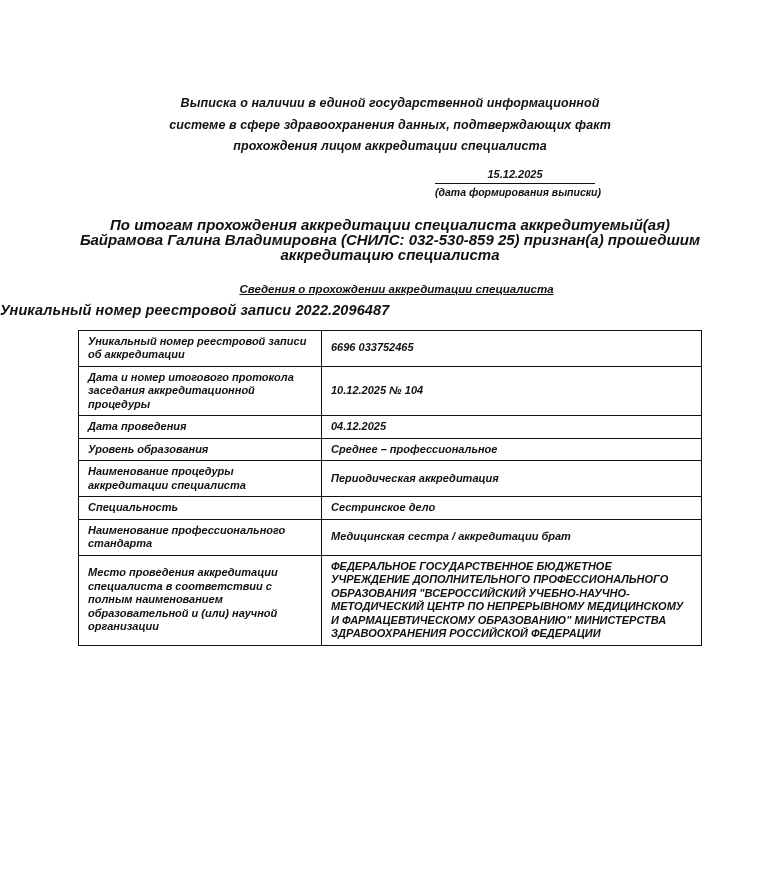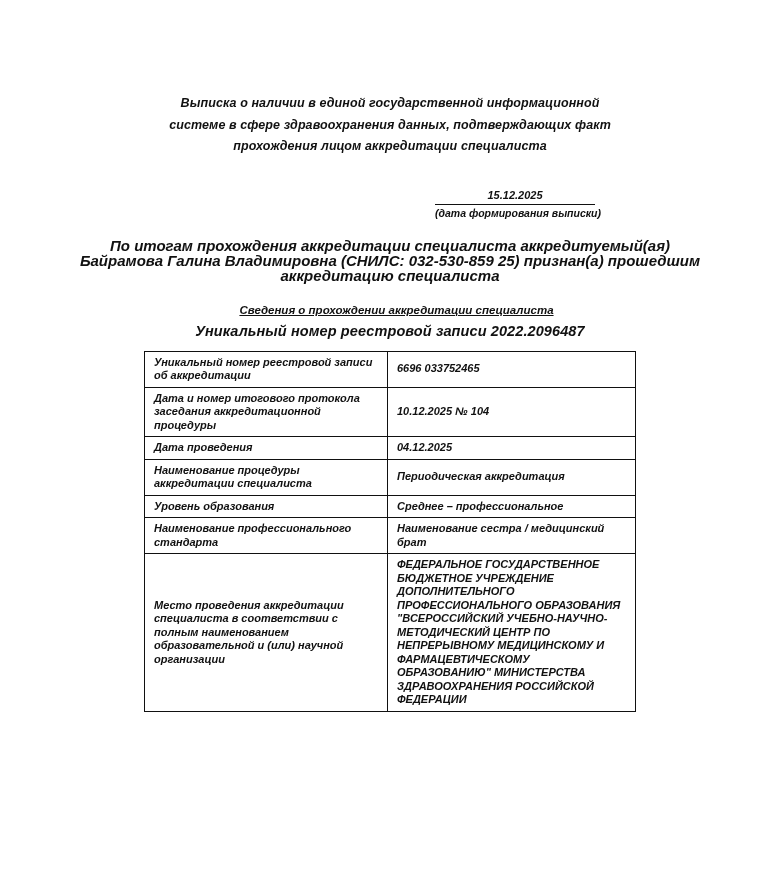--- a/index.html
+++ b/index.html
@@ -28,21 +28,21 @@
     margin: 0 auto;
     padding-top: 93px;
     width: 540px;
     text-align: center;
     font-size: 12.5px;
     line-height: 21.5px;
     letter-spacing: 0.1px;
   }
   .date-block {
     width: 160px;
-    margin-top: 31px;
+    margin-top: 10px;
     margin-left: 435px;
     text-align: center;
     font-size: 11px;
   }
   .date-value {
     display: block;
     padding-bottom: 3px;
     border-bottom: 1.5px solid #111111;
   }
   .date-caption {
@@ -60,26 +60,25 @@
   }
   .section-heading {
     margin-top: 21px;
     text-align: center;
     font-size: 11.5px;
     text-decoration: underline;
     margin-left: 13px;
   }
   .reg-number {
     margin-top: 7px;
-    text-align: center;
     font-size: 14.5px;
     letter-spacing: 0.1px;
   }
   table.acc {
-    width: 492px;
+    width: 624px;
     margin: 12px auto 0;
     border-collapse: collapse;
     table-layout: fixed;
   }
   table.acc td {
     border: 1.5px solid #111111;
     padding: 4px 9px;
     font-size: 11px;
     line-height: 13.5px;
     vertical-align: middle;
@@ -118,30 +117,34 @@
       </tr>
       <tr>
         <td class="cell-label">Дата и номер итогового протокола заседания аккредитационной процедуры</td>
         <td class="cell-value">10.12.2025 № 104</td>
       </tr>
       <tr>
         <td class="cell-label">Дата проведения</td>
         <td class="cell-value">04.12.2025</td>
       </tr>
       <tr>
+        <td class="cell-label">Уровень образования</td>
+        <td class="cell-value">Среднее – профессиональное</td>
+      </tr>
+      <tr>
         <td class="cell-label">Наименование процедуры аккредитации специалиста</td>
         <td class="cell-value">Периодическая аккредитация</td>
       </tr>
       <tr>
-        <td class="cell-label">Уровень образования</td>
-        <td class="cell-value">Среднее – профессиональное</td>
+        <td class="cell-label">Специальность</td>
+        <td class="cell-value">Сестринское дело</td>
       </tr>
       <tr>
         <td class="cell-label">Наименование профессионального стандарта</td>
-        <td class="cell-value">Наименование сестра / медицинский брат</td>
+        <td class="cell-value">Медицинская сестра / аккредитации брат</td>
       </tr>
       <tr>
         <td class="cell-label">Место проведения аккредитации специалиста в соответствии с полным наименованием образовательной и (или) научной организации</td>
         <td class="cell-value">ФЕДЕРАЛЬНОЕ ГОСУДАРСТВЕННОЕ БЮДЖЕТНОЕ УЧРЕЖДЕНИЕ ДОПОЛНИТЕЛЬНОГО ПРОФЕССИОНАЛЬНОГО ОБРАЗОВАНИЯ "ВСЕРОССИЙСКИЙ УЧЕБНО-НАУЧНО-МЕТОДИЧЕСКИЙ ЦЕНТР ПО НЕПРЕРЫВНОМУ МЕДИЦИНСКОМУ И ФАРМАЦЕВТИЧЕСКОМУ ОБРАЗОВАНИЮ" МИНИСТЕРСТВА ЗДРАВООХРАНЕНИЯ РОССИЙСКОЙ ФЕДЕРАЦИИ</td>
       </tr>
     </tbody>
   </table>
 
 </div>
 

